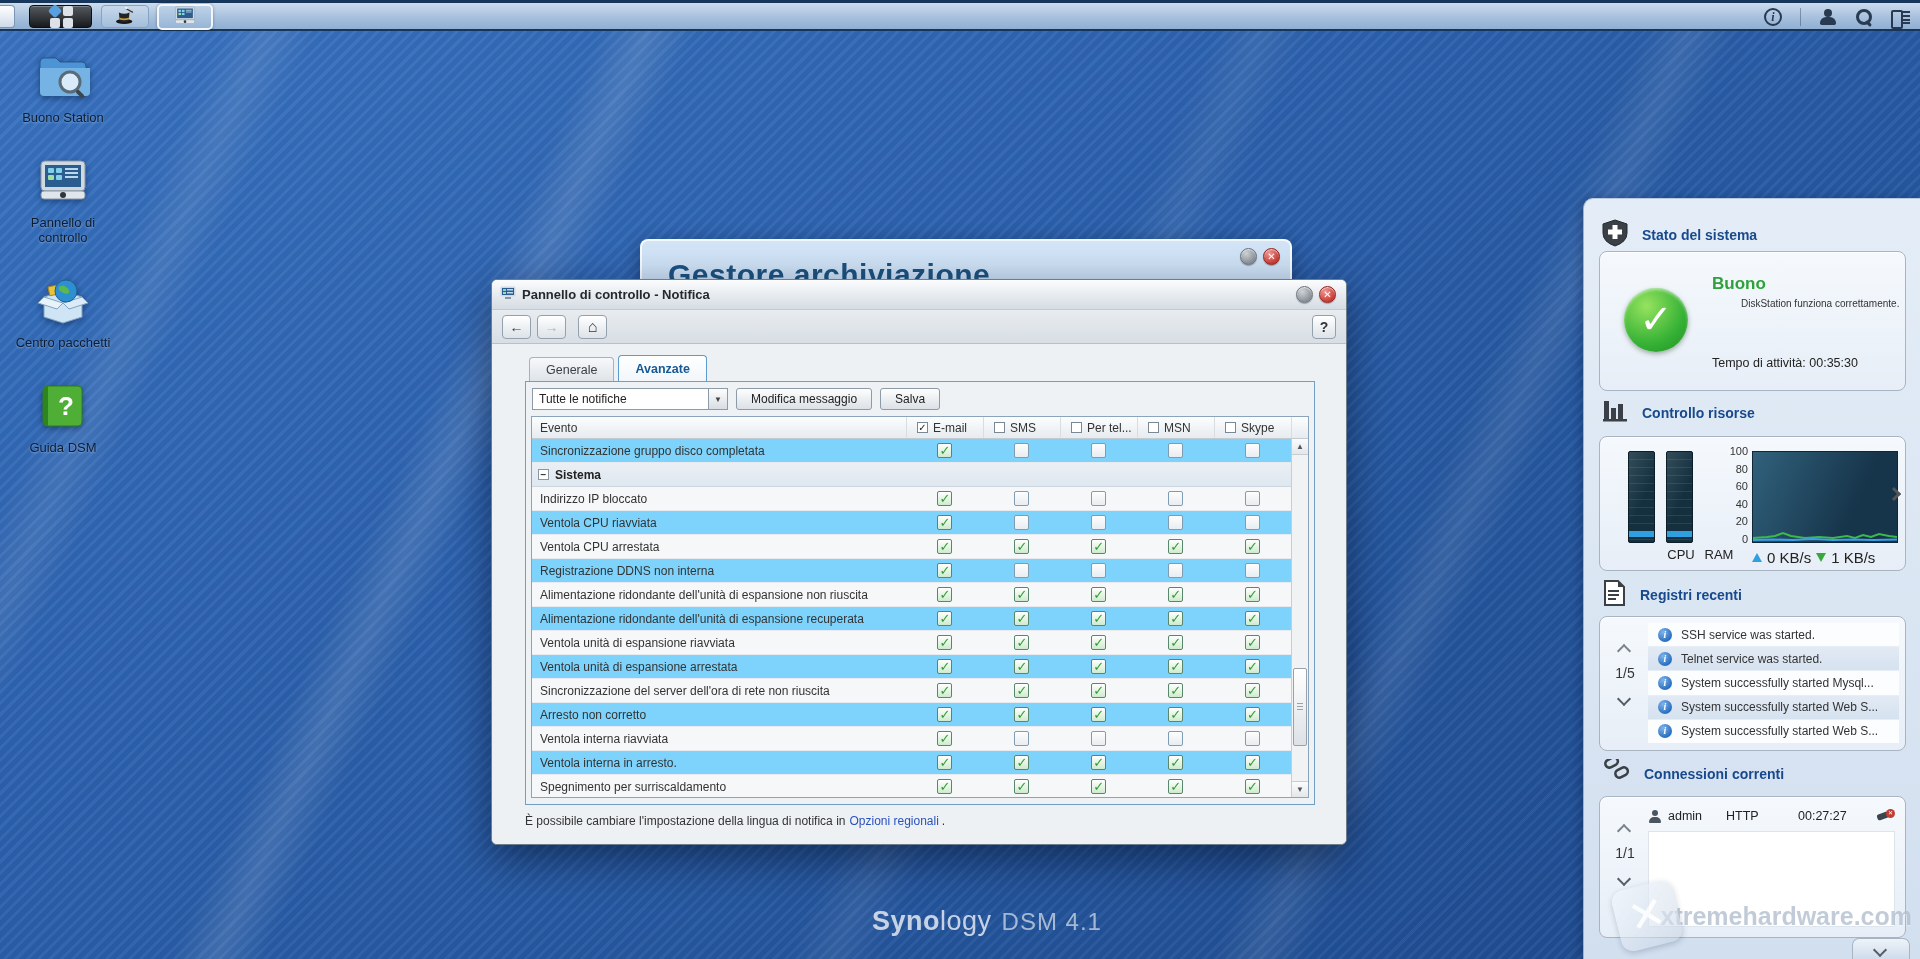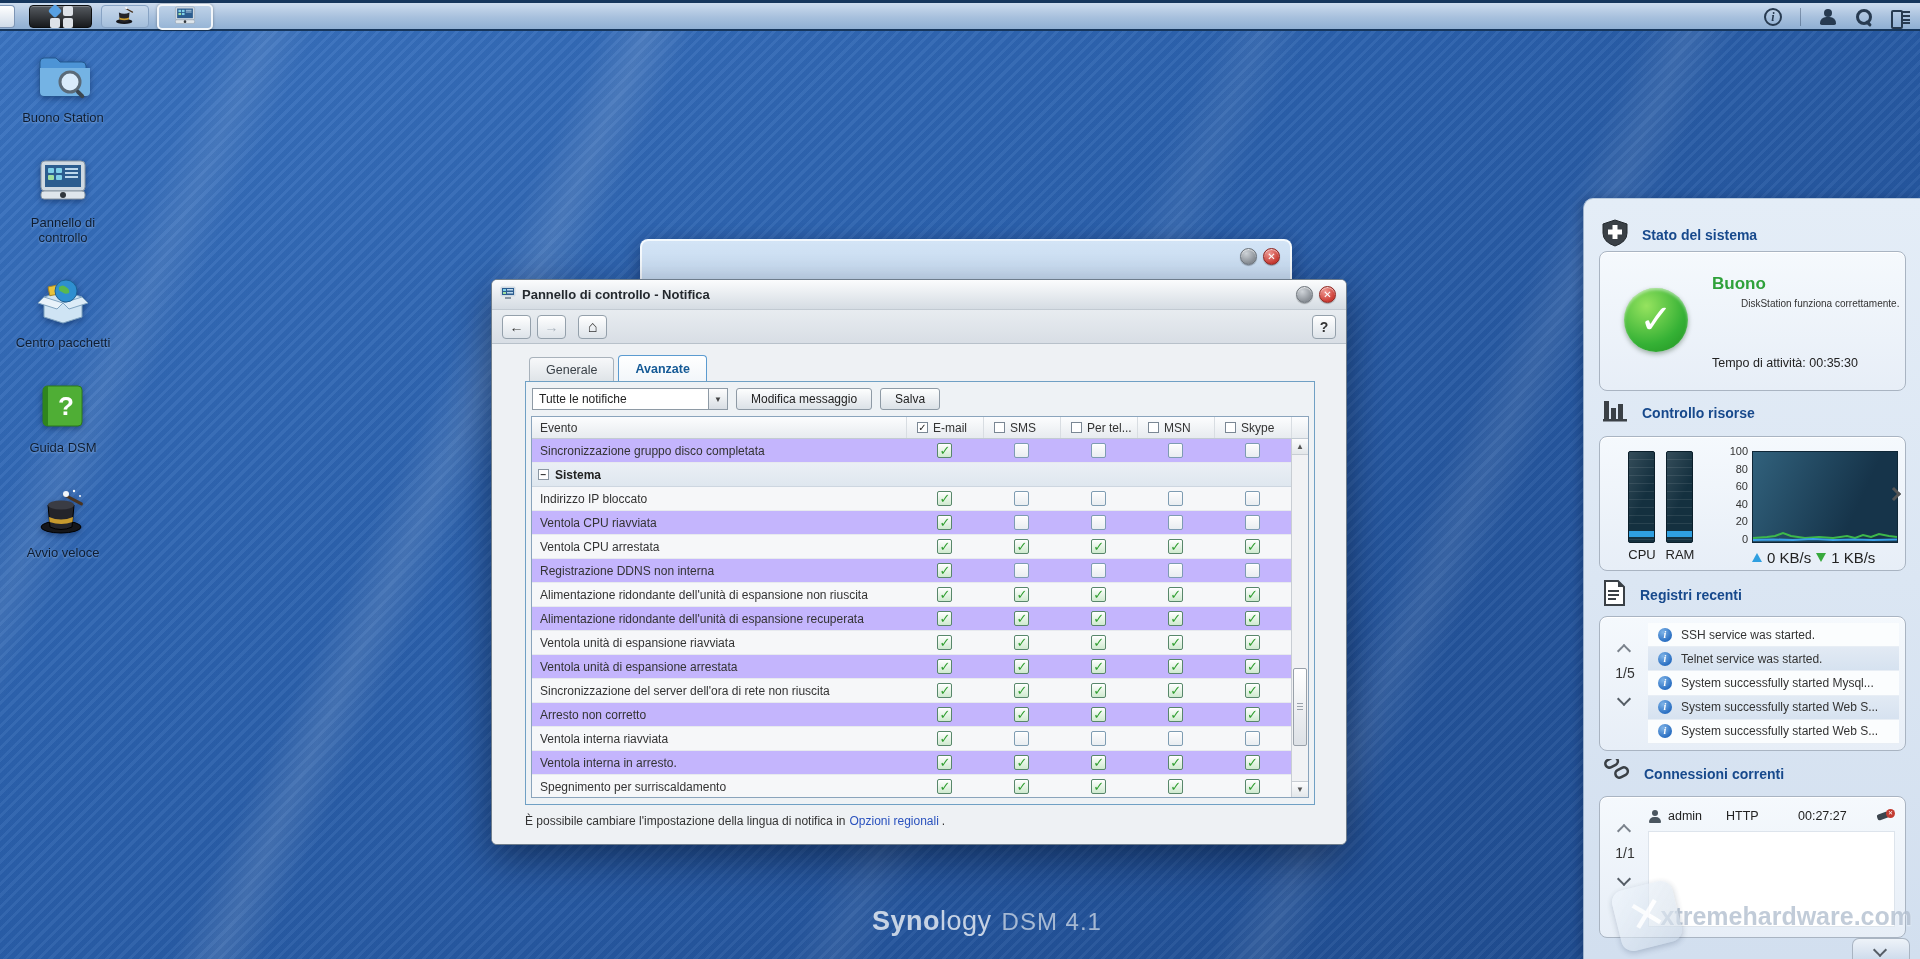--- a/index.html
+++ b/index.html
@@ -91,21 +91,21 @@
 
   .tbl { position:absolute; left:5px; top:34px; width:778px; bottom:6px; border:1px solid #8aa4bc; background:#fff; }
   .tbl-head { position:absolute; left:0; top:0; right:0; height:22px; display:flex;
       background:linear-gradient(#fcfdfe,#e7ebef); border-bottom:1px solid #c2cad2; }
   .hcell { display:flex; align-items:center; font-size:12px; color:#333; border-right:1px solid #d8dde2; }
   .hcell.evento { width:375px; padding-left:8px; }
   .hcell.col { width:77px; justify-content:flex-start; padding-left:10px; gap:5px; }
   .mini-cb { width:11px; height:11px; border:1px solid #7a8794; background:#fff; font-size:10px; line-height:10px; text-align:center; color:#222; cursor:pointer; flex:0 0 auto; }
   .hlabel { white-space:nowrap; overflow:hidden; }
   .tbl-body { position:absolute; left:0; top:22px; right:17px; bottom:0; overflow:hidden; }
-  .trow { height:24px; display:flex; align-items:center; border-bottom:1px solid #e7eaee; background:#c4b5fd; cursor:default; }
+  .trow { height:24px; display:flex; align-items:center; border-bottom:1px solid #e7eaee; background:#7dd3fc; cursor:default; }
   .trow.alt { background:#f6f7f9; }
   .trow .cell.evento { width:375px; padding-left:8px; font-size:12px; color:#333; white-space:nowrap; overflow:hidden; }
   .trow .cell.col { width:77px; display:flex; justify-content:center; }
   .trow.group { background:linear-gradient(#eaeff5,#dfe7ef); border-bottom:1px solid #cdd6e0; font-weight:bold; color:#222; font-size:12px; gap:6px; padding-left:6px; }
   .collapse-box { width:11px; height:11px; border:1px solid #8a96a2; background:#fff; font-size:10px; line-height:9px; text-align:center; color:#333; cursor:pointer; }
   .cb { width:15px; height:15px; border:1px solid #7e9cb2; border-radius:2px; background:linear-gradient(#fdfdfd,#e9edf1); box-shadow:inset 0 1px 1px rgba(255,255,255,.9); font-size:13px; font-weight:bold; line-height:14px; text-align:center; color:#2f9e2f; cursor:pointer; }
   .cb.checked { border-color:#58876b; background:linear-gradient(#ffffff,#cfeacf); }
   .vscroll { position:absolute; right:0; top:22px; bottom:0; width:17px; background:#f1f2f4; border-left:1px solid #c8cdd3; }
   .varrow { position:absolute; left:0; right:0; height:16px; display:flex; align-items:center; justify-content:center; font-size:8px; color:#555; background:linear-gradient(#fcfcfd,#e3e7ea); cursor:pointer; }
   .varrow.up{ top:0; border-bottom:1px solid #c8cdd3;} .varrow.down{ bottom:0; border-top:1px solid #c8cdd3;}
@@ -134,21 +134,21 @@
       background:radial-gradient(circle at 35% 28%, #96e35f, #35b135 62%, #1f9020); box-shadow:0 2px 5px rgba(0,40,0,.35), inset 0 2px 3px rgba(255,255,255,.5);
       color:#fff; font-size:40px; font-weight:bold; text-align:center; line-height:62px; }
   .status-good { position:absolute; left:112px; top:22px; font-size:17px; font-weight:bold; color:#2fa13a; }
   .status-desc { position:absolute; left:112px; top:44px; font-size:10px; color:#333; line-height:16px; width:170px;margin-left:29px; }
   .status-uptime { position:absolute; left:112px; top:104px; font-size:12.5px; color:#222; }
 
   
   .gauge { position:absolute; top:14px; width:27px; height:92px; background:#14303f; border:1px solid #0b1f2b; border-radius:2px; overflow:hidden; }
   .gauge::before { content:''; position:absolute; inset:0; background:repeating-linear-gradient(#0000 0 7px, rgba(255,255,255,.09) 7px 8px), linear-gradient(115deg, rgba(255,255,255,.14), transparent 55%); }
   .gauge .fill { position:absolute; left:0; right:0; bottom:5px; height:6px; background:#2f9fe0; }
-  .gauge-label { position:absolute; top:110px; font-size:13px; color:#222; width:40px; text-align:center; }
+  .gauge-label { position:absolute; top:110px; font-size:13px; color:#222; width:40px; text-align:center;margin-left:39px; }
   .res-chart { position:absolute; left:152px; top:14px; width:146px; height:92px; background:linear-gradient(115deg,#31617c,#16344a 70%); border:1px solid #0f2737; }
   .yticks { position:absolute; left:118px; top:8px; height:100px; display:flex; flex-direction:column; justify-content:space-between; align-items:flex-end; width:30px; font-size:11px; color:#333; }
   .res-arrow { position:absolute; right:6px; top:52px; width:10px; height:10px; border-right:3px solid #555; border-top:3px solid #555; transform:rotate(45deg); cursor:pointer; }
   .netrow { position:absolute; left:152px; top:112px; display:flex; align-items:center; gap:5px; font-size:15px; color:#222; }
   .arr { width:0; height:0; border-left:5px solid transparent; border-right:5px solid transparent; }
   .arr.up { border-bottom:9px solid #2f9fe0; } .arr.down { border-top:9px solid #37a93c; }
 
   
   .loglist { position:absolute; left:48px; top:6px; right:6px; bottom:6px; display:flex; flex-direction:column; }
   .logrow { flex:1; display:flex; align-items:center; gap:9px; padding-left:10px; font-size:12px; color:#333; background:#fbfdfe; border-bottom:1px solid #e8eef5; cursor:pointer; }
@@ -222,36 +222,24 @@
       <span class="dlabel">Centro pacchetti</span>
     </div>
     <div class="dicon">
       <span><svg width="54" height="48" viewBox="0 0 54 48">
         <path d="M12 4 h30 q4 0 4 4 v32 q0 4 -4 4 h-30 q-5 0 -5-5 v-30 q0-5 5-5 z" fill="#4fae35" stroke="#2d7a1c"></path>
         <path d="M12 4 q-5 0 -5 5 v30 q0 5 5 5 V4 z" fill="#2f851d"></path>
         <text x="30" y="33" font-size="26" font-weight="bold" fill="#fff" text-anchor="middle" font-family="Liberation Sans, sans-serif">?</text>
       </svg></span>
       <span class="dlabel">Guida DSM</span>
     </div>
-    <div class="dicon">
-      <span><svg width="54" height="48" viewBox="0 0 54 48">
-        <ellipse cx="25" cy="40" rx="20" ry="6" fill="#15161a" stroke="#000"></ellipse>
-        <path d="M12 18 q13 6 26 0 l-2 22 q-11 5 -22 0 z" fill="#23242a" stroke="#000"></path>
-        <ellipse cx="25" cy="18" rx="13" ry="4.5" fill="#3a3c44"></ellipse>
-        <path d="M13 30 q12 5 24 0 l-.5 5 q-11 4 -23 0 z" fill="#c79a2e"></path>
-        <rect x="28" y="6" width="22" height="3" rx="1.5" transform="rotate(28 28 6)" fill="#4a3420"></rect>
-        <circle cx="30" cy="7" r="3" fill="#f2f6fa"></circle>
-        <circle cx="38" cy="4" r="1.2" fill="#fff"></circle>
-            <circle cx="44" cy="9" r="1" fill="#fff"></circle>
-      </svg></span>
-      <span class="dlabel">Avvio veloce</span>
-    </div>
   </div>
 
   <div class="bgwin">
+    <div class="bgwin-title">Gestore archiviazione</div>
     <div class="winbtns">
       <span class="wbtn min"></span>
       <span class="wbtn close"></span>
     </div>
   </div>
 
   <div class="dialog">
     <div class="dlg-titlebar">
       <span><svg width="16" height="14" viewBox="0 0 16 14">
         <rect x="0.5" y="0.5" width="15" height="10" rx="1.5" fill="#cfd9e2" stroke="#6b7а88"></rect>

